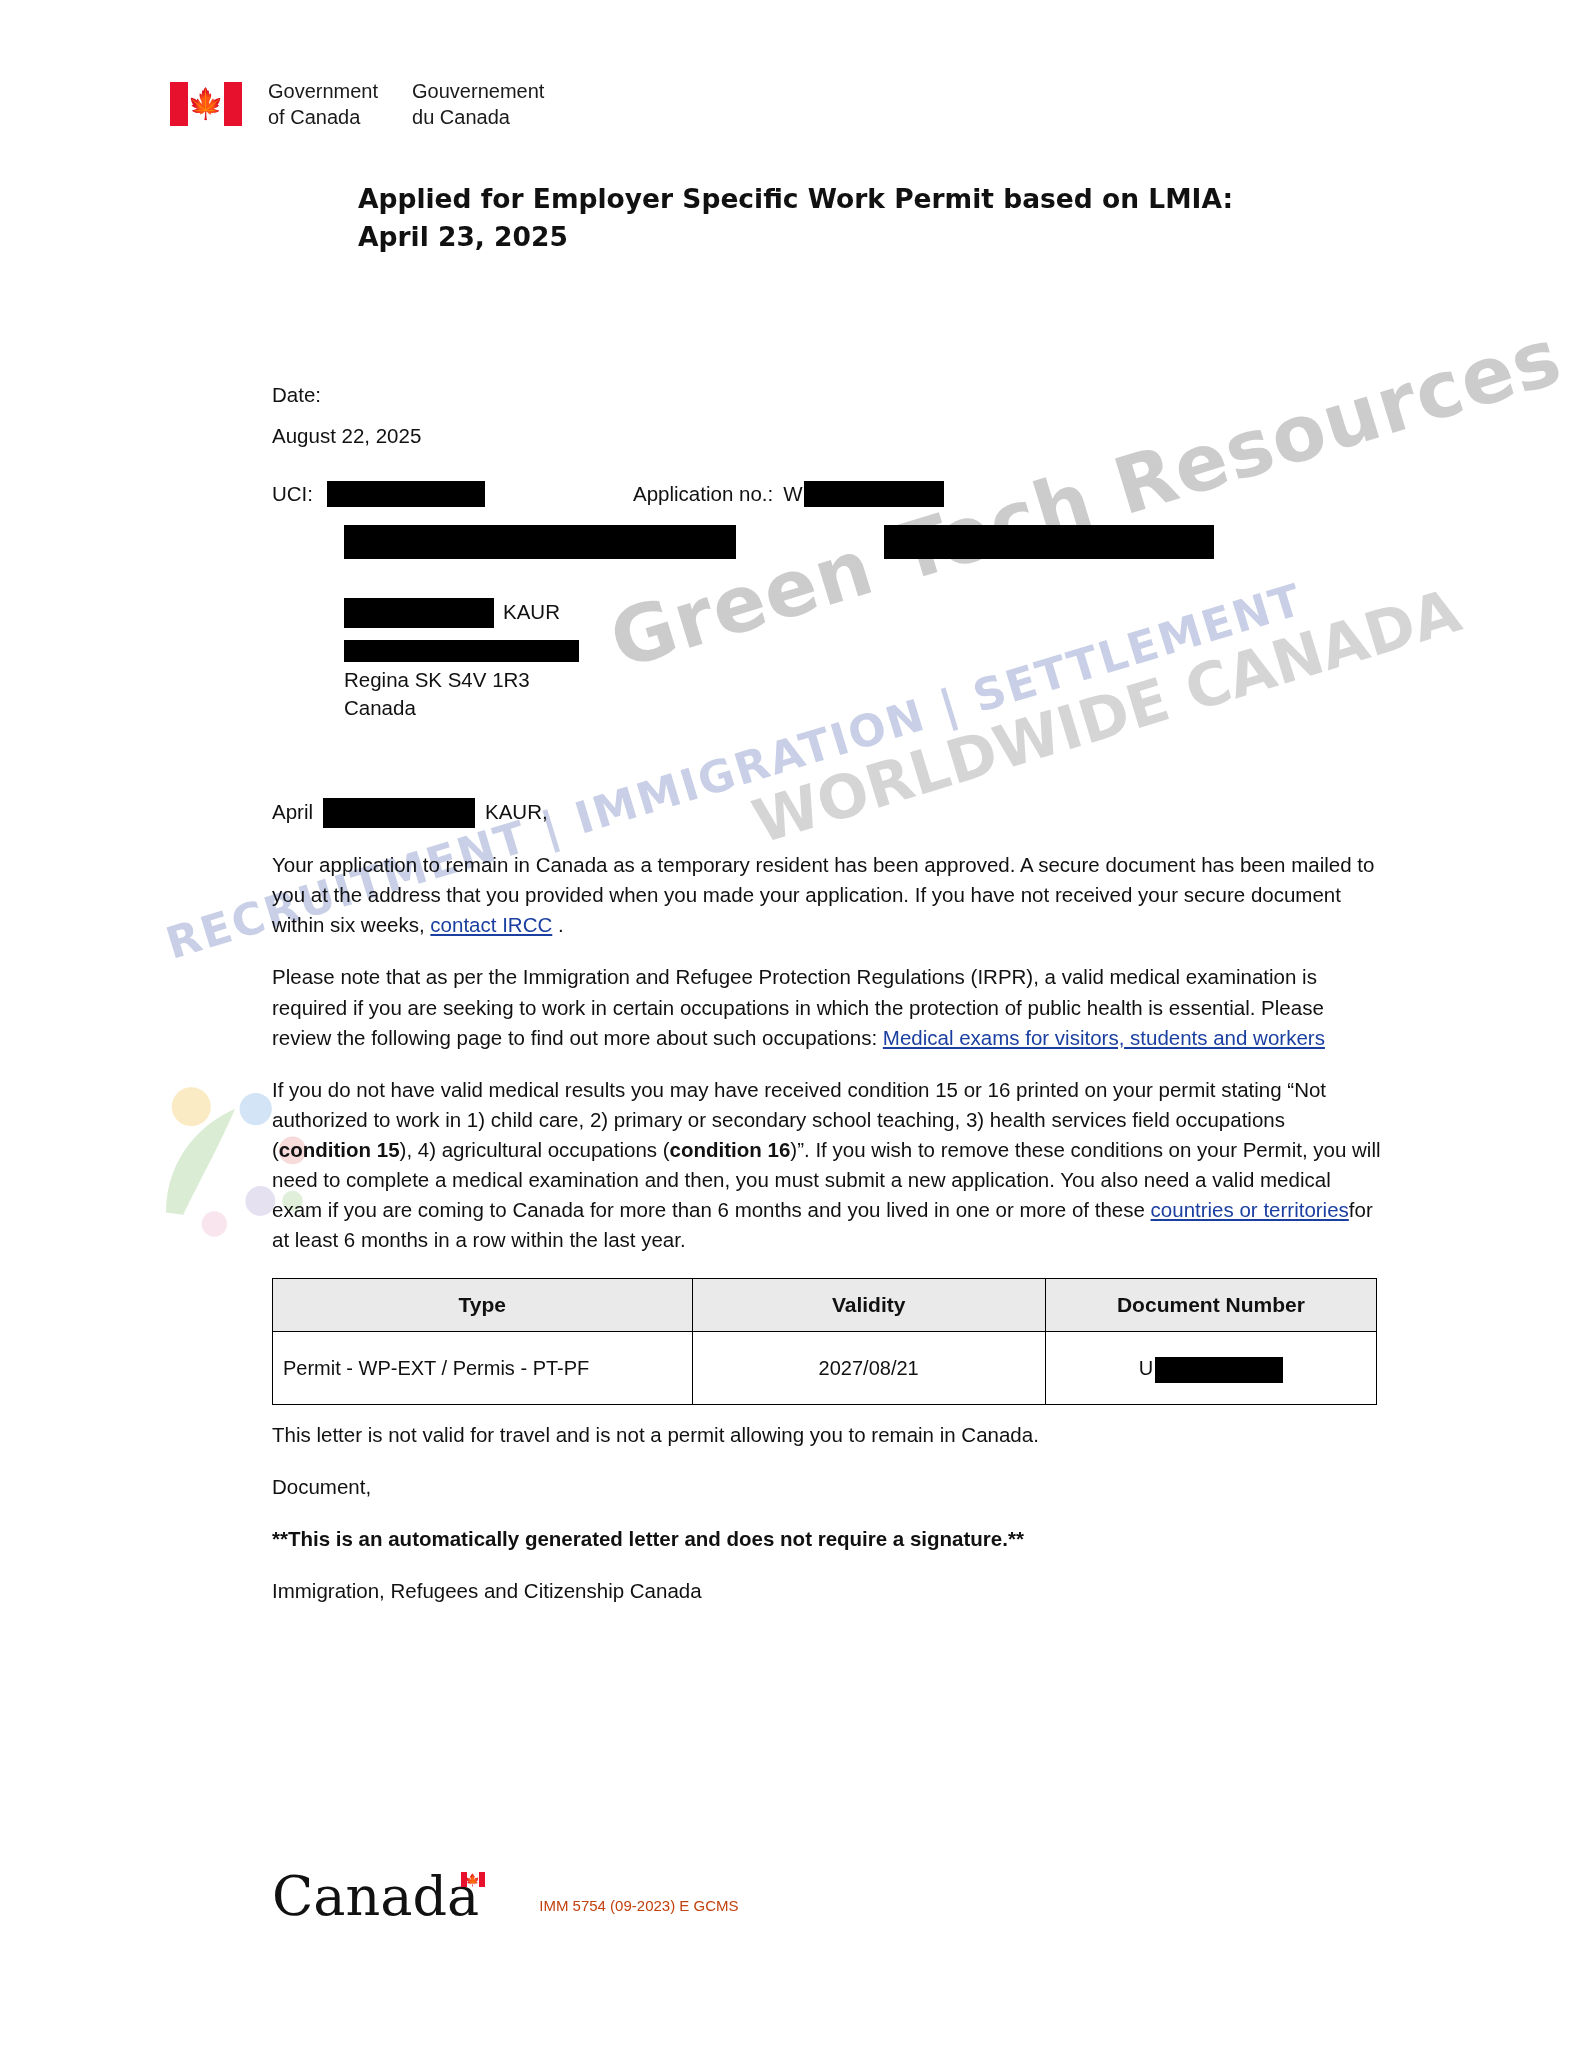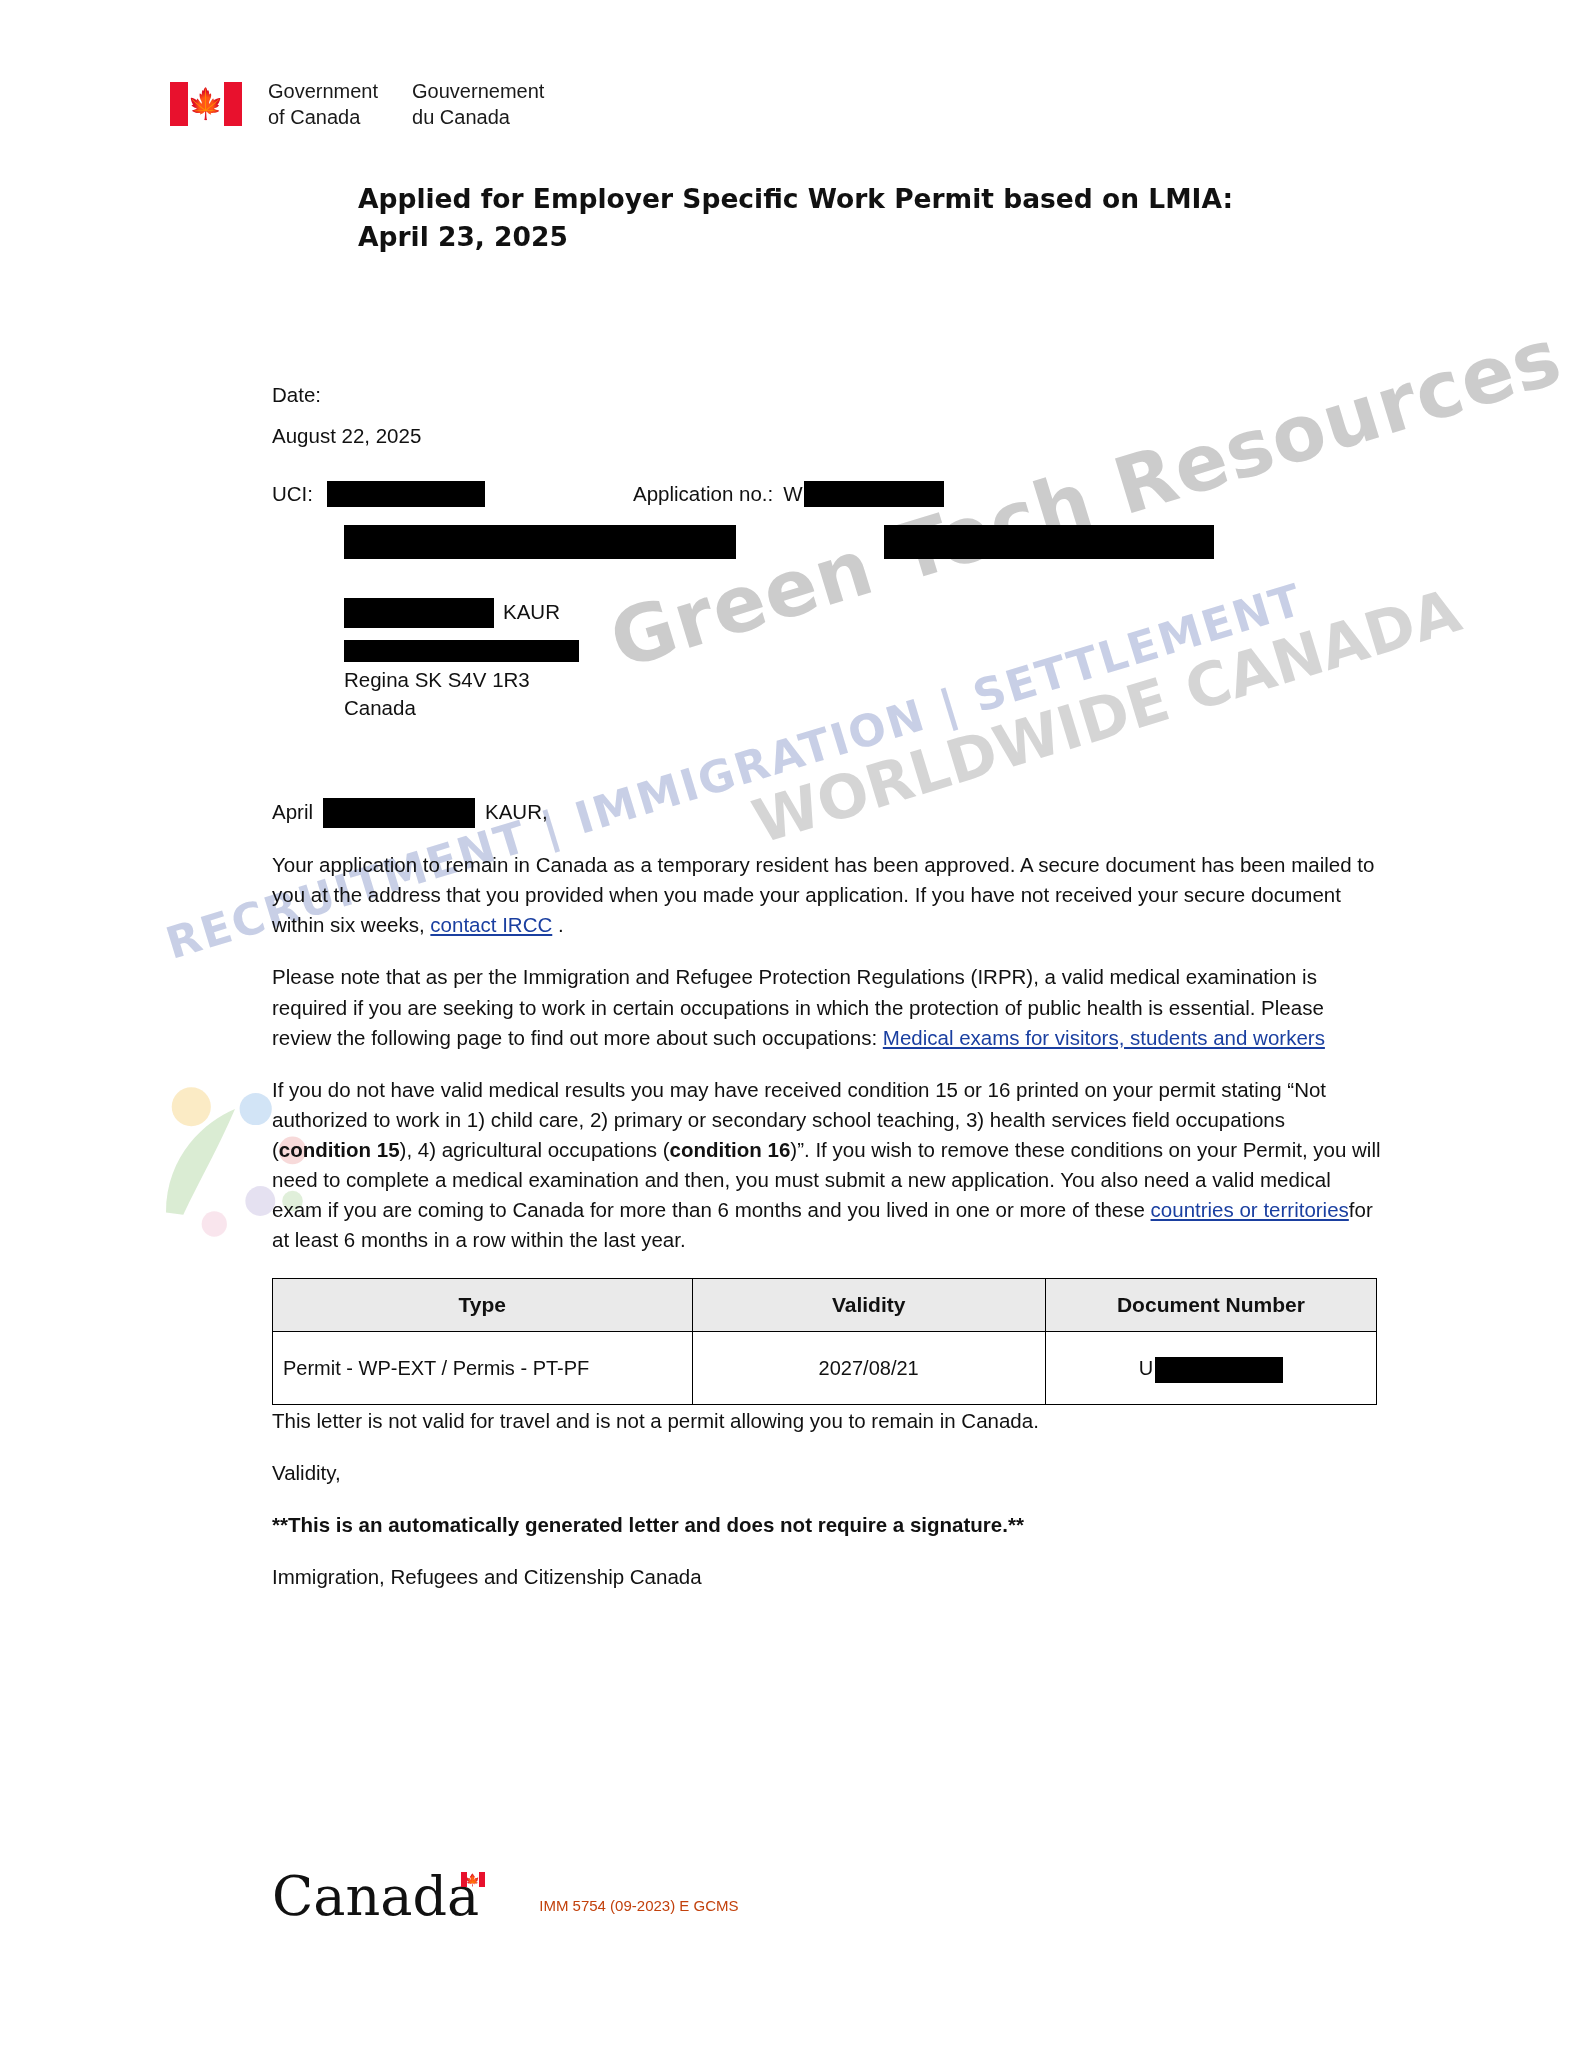--- a/index.html
+++ b/index.html
@@ -206,21 +206,21 @@
     color: #1a3fa0;
     text-decoration: underline;
   }
   .bold { font-weight: bold; }
 
   
   table.perm-table {
     width: 1105px;
     border-collapse: collapse;
     margin-top: 4px;
-    margin-bottom: 1px;
+    margin-bottom: 15px;
     background: transparent;
   }
   table.perm-table th {
     border: 1.6px solid #000;
     background: #eaeaea;
     font-size: 21px;
     font-weight: bold;
     padding: 13px 6px;
     text-align: center;
     line-height: 1.25;
@@ -392,21 +392,21 @@
           <td class="c-validity">2027/08/21</td>
           <td class="c-docnum">
             <span>U</span><span class="docnum-redact"></span>
           </td>
         </tr>
       </tbody>
     </table>
 
     <div class="sig-block">
       <p class="para post-table">This letter is not valid for travel and is not a permit allowing you to remain in Canada.</p>
-      <p class="para">Validity,</p>
+      <p class="para">Document,</p>
       <p class="para bold">**This is an automatically generated letter and does not require a signature.**</p>
       <p class="para">Immigration, Refugees and Citizenship Canada</p>
     </div>
   </div>
 
   <div class="footer">
     <div class="canada-wordmark">
       <span>Canada</span>
       <span class="mini-flag">
         <span class="b l"></span>

